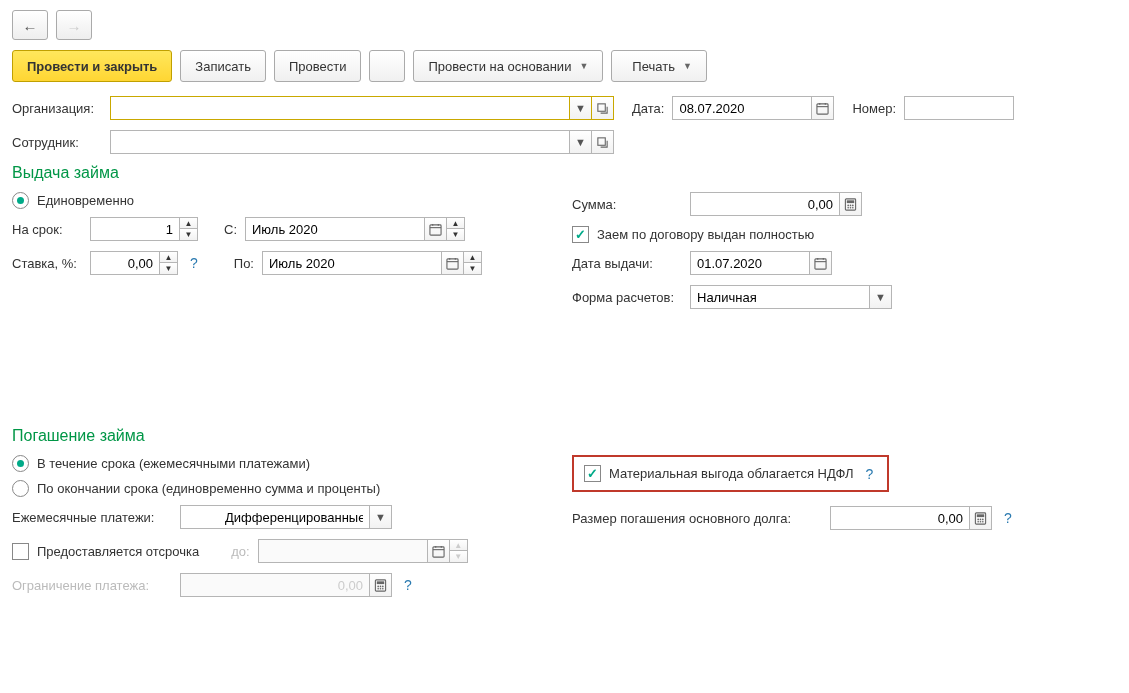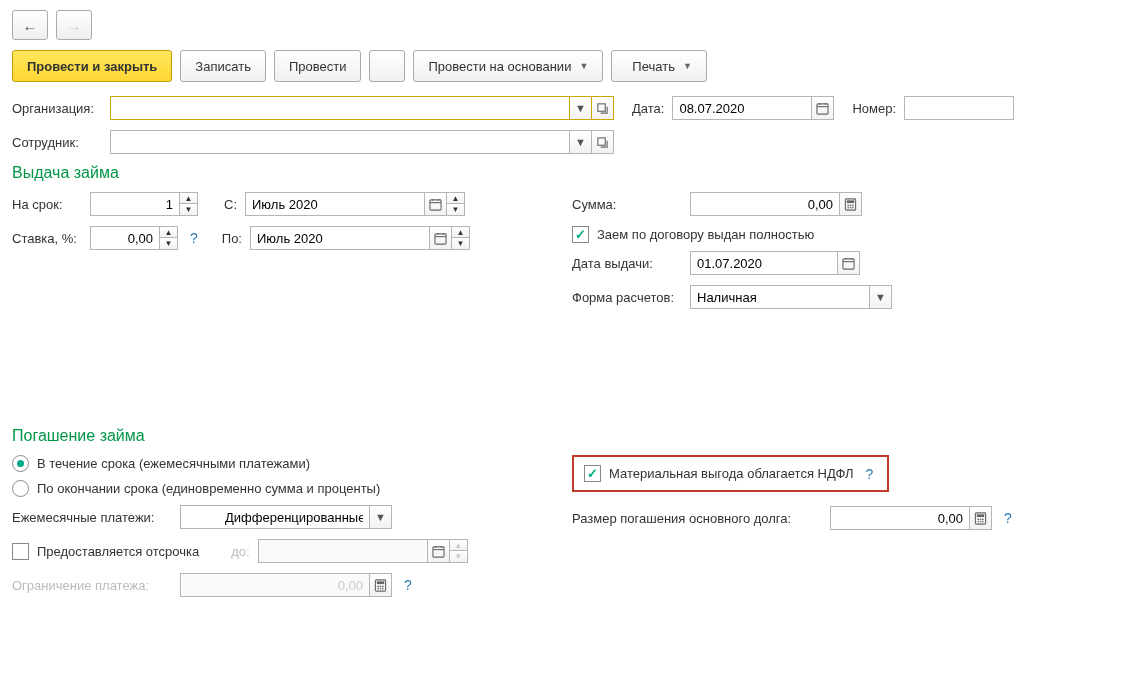--- a/index.html
+++ b/index.html
@@ -179,20 +179,24 @@
         <svg viewBox="0 0 14 14">
           <use href="#i-open"></use>
         </svg>
       </div>
   </div>
 </div>
 
 <div class="section-title">Выдача займа</div>
 <div class="cols">
   <div class="col" style="width:520px">
+    <div class="radio-row">
+      <div class="radio checked"></div>
+      <span>Единовременно</span>
+    </div>
     <div class="form-row">
       <div class="lbl" style="min-width:70px">На срок:</div>
       <div class="input-group">
         <input class="inp spin-inp" style="width: 90px;" value="1">
         <div class="spinner-btns">
             <div class="sb">▲</div>
             <div class="sb">▼</div>
           </div>
       </div>
       <div class="lbl" style="min-width:auto;margin-left:18px">С:</div>
@@ -212,21 +216,21 @@
     <div class="form-row">
       <div class="lbl" style="min-width:70px">Ставка, %:</div>
       <div class="input-group">
         <input class="inp num-inp" style="width: 70px;" value="0,00">
         <div class="spinner-btns">
             <div class="sb">▲</div>
             <div class="sb">▼</div>
           </div>
       </div>
       <span class="q">?</span>
-      <div class="lbl" style="min-width:auto;margin-left:16px">По:</div>
+      <div class="lbl" style="min-width:auto;margin-left:28px">По:</div>
       <div class="input-group">
         <input class="inp" style="width: 180px;" value="Июль 2020">
         <div class="addon">
             <svg viewBox="0 0 14 14">
               <use href="#i-cal"></use>
             </svg>
           </div>
         <div class="spinner-btns">
             <div class="sb">▲</div>
             <div class="sb">▼</div>
@@ -247,21 +251,21 @@
           </div>
       </div>
     </div>
     <div class="check-row">
       <div class="check checked"></div>
       <span>Заем по договору выдан полностью</span>
     </div>
     <div class="form-row">
       <div class="lbl" style="min-width:110px">Дата выдачи:</div>
       <div class="input-group">
-        <input class="inp" style="width: 148px;" value="01.07.2020">
+        <input class="inp" style="width: 120px;" value="01.07.2020">
         <div class="addon">
             <svg viewBox="0 0 14 14">
               <use href="#i-cal"></use>
             </svg>
           </div>
       </div>
     </div>
     <div class="form-row">
       <div class="lbl" style="min-width:110px">Форма расчетов:</div>
       <div class="input-group">

